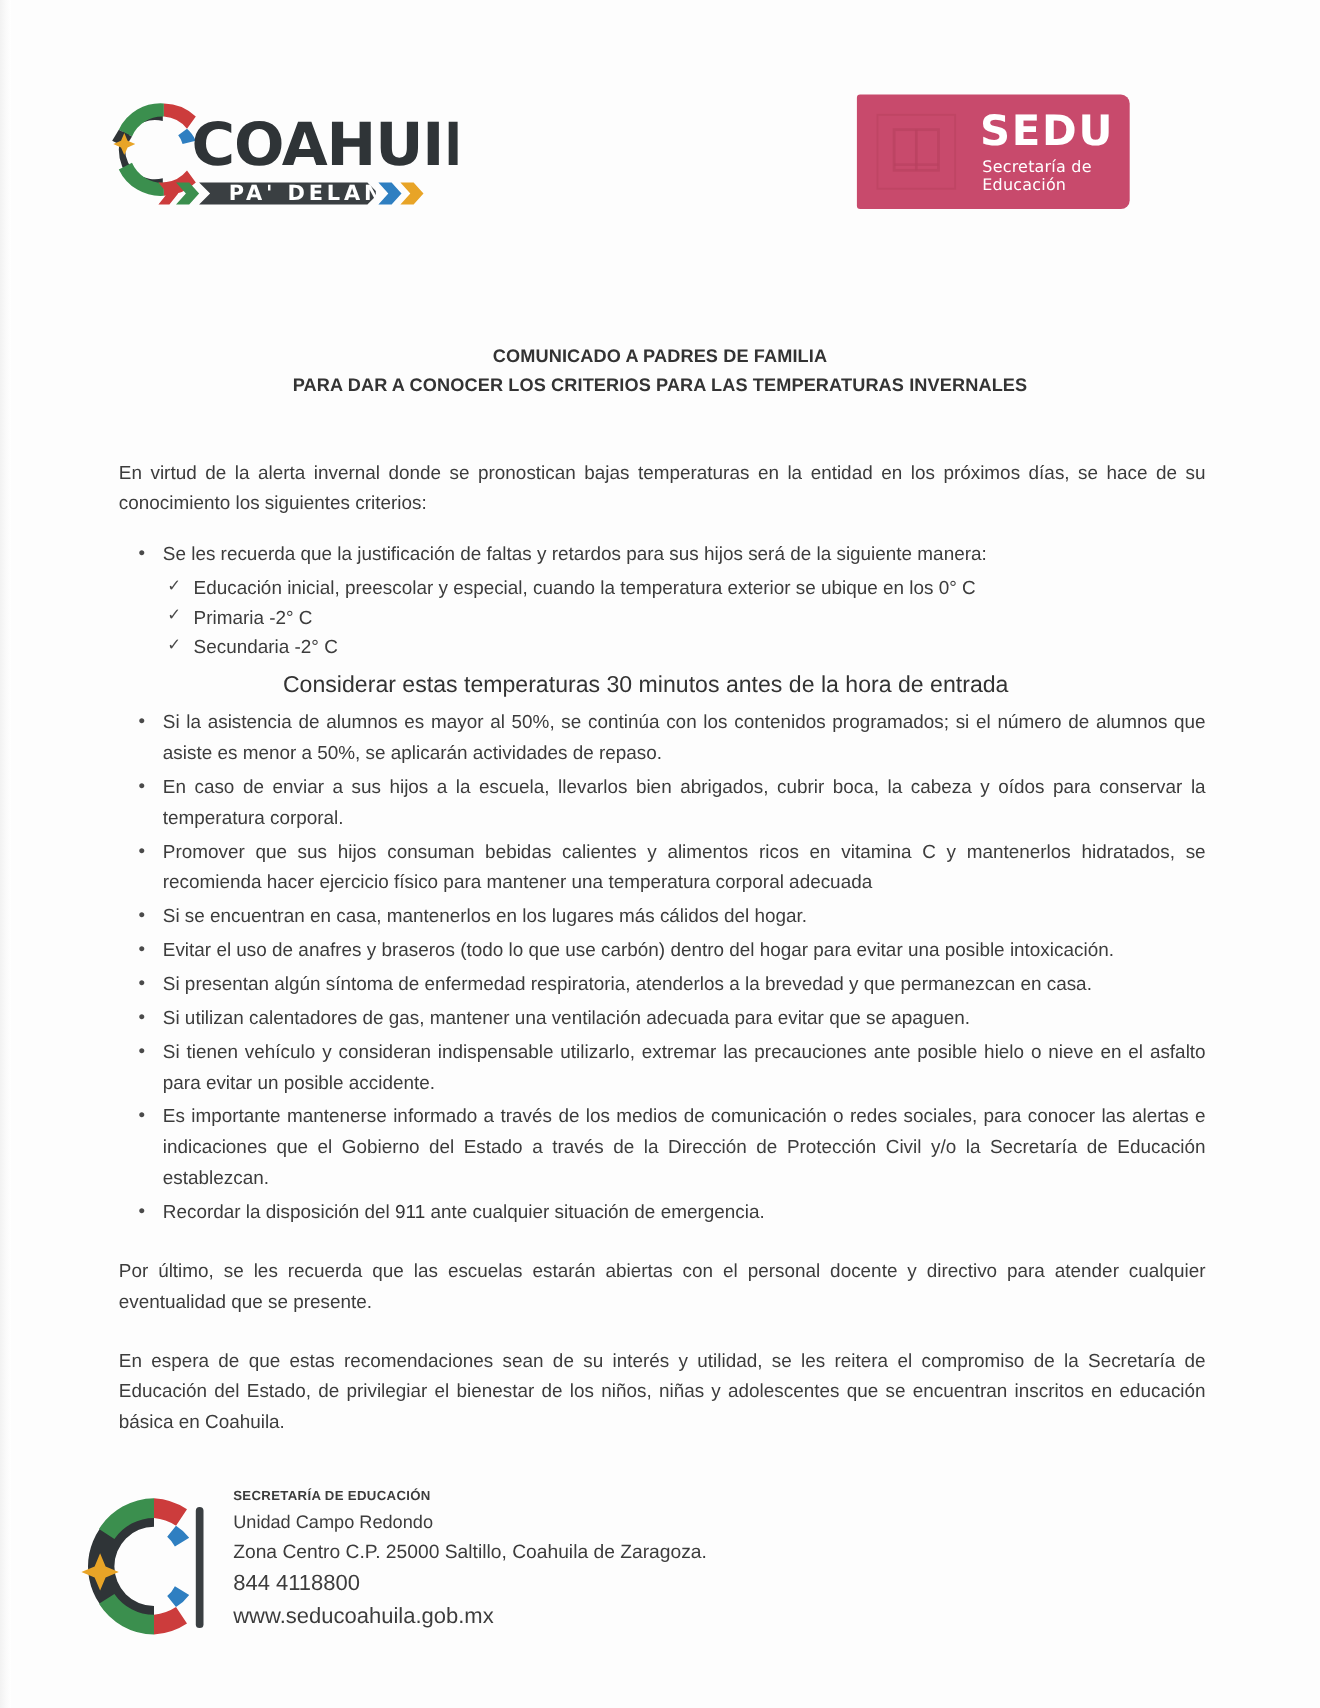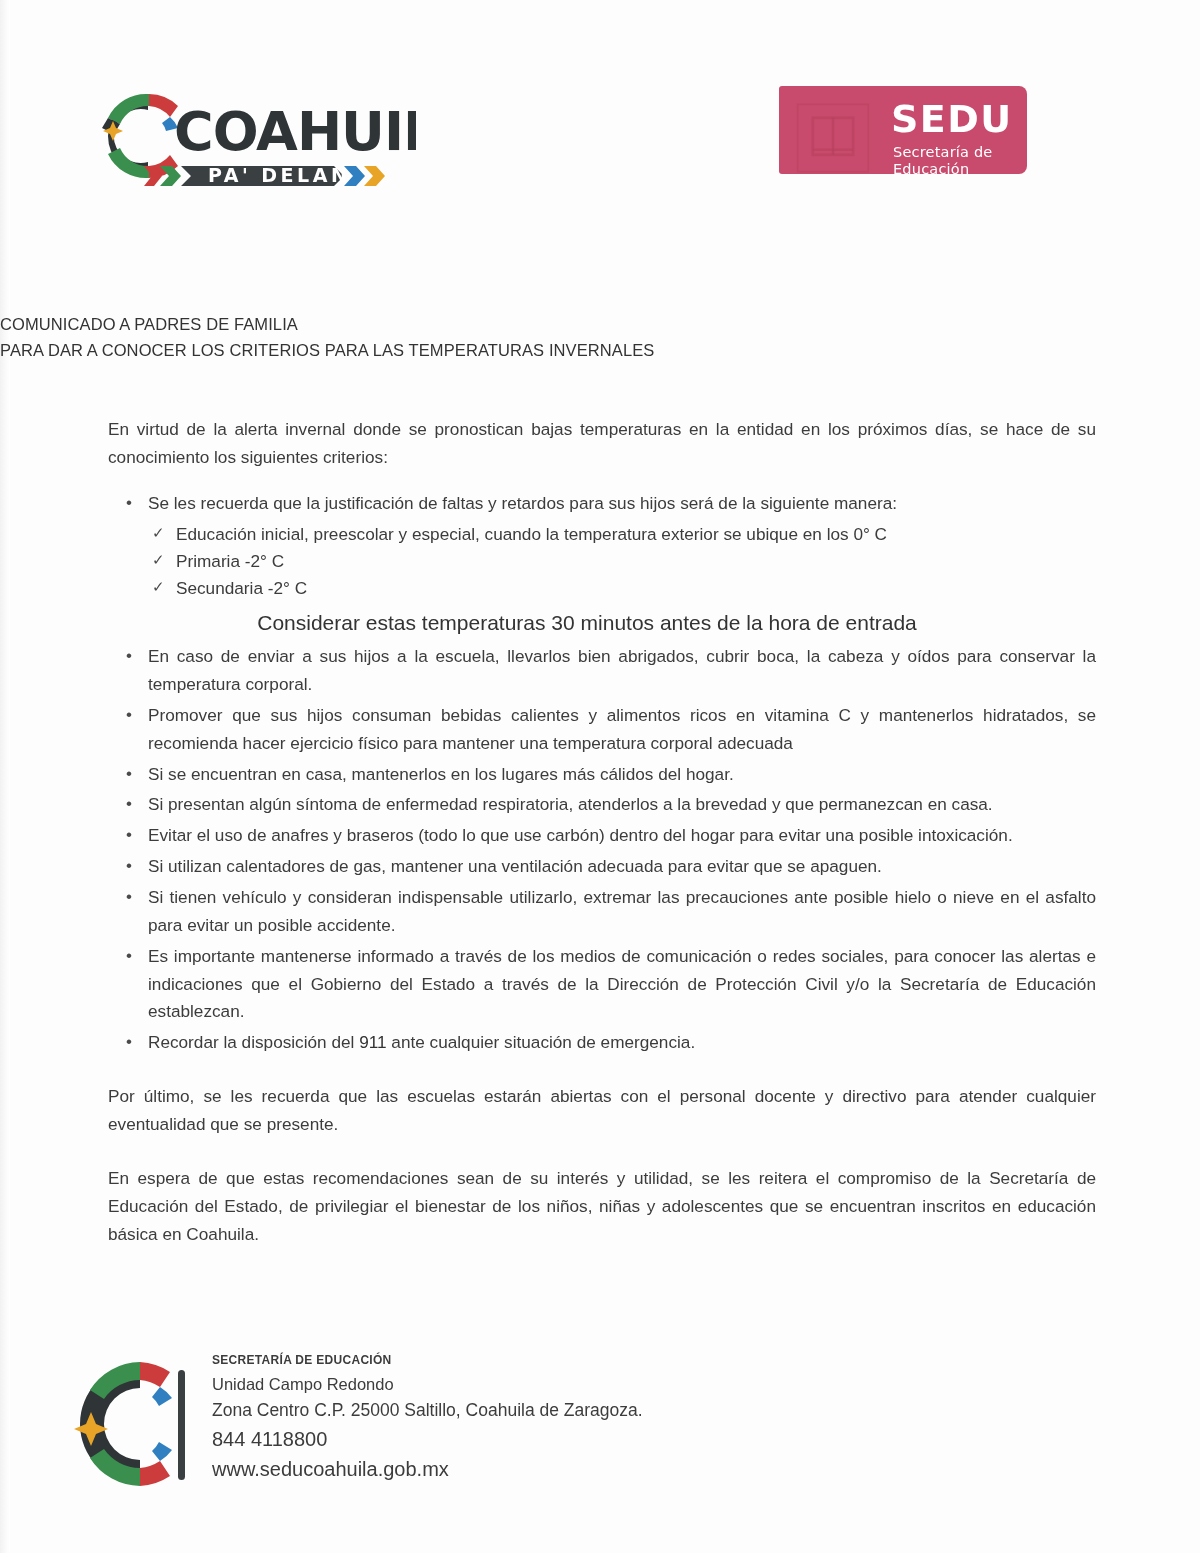--- a/index.html
+++ b/index.html
@@ -36,21 +36,21 @@
     left: 86px;
     top: 22px;
     width: 330px;
     height: 104px;
   }
   .sedu-logo {
     position: absolute;
     left: 779px;
     top: 20px;
     width: 248px;
-    height: 88px;
+    height: 104px;
   }
   .sedu-panel {
     position: absolute;
     inset: 0;
     background: #c84a6c;
     border-radius: 3px 8px 8px 3px;
   }
   .sedu-wordmark {
     position: absolute;
     left: 112px;
@@ -71,21 +71,22 @@
     line-height: 1.18;
     font-family: "DejaVu Sans", sans-serif;
     letter-spacing: .2px;
   }
 
   
   .title-block {
     position: absolute;
     left: 0; right: 0;
     top: 312px;
-    font-weight: normal;
+    text-align: center;
+    font-weight: bold;
     font-size: 16.5px;
     color: #333333;
     letter-spacing: .1px;
     line-height: 1.55;
   }
 
   
   .body-area {
     position: absolute;
     left: 108px;
@@ -261,33 +262,36 @@
           </li>
           <li>
             <span class="check-glyph">✓</span>
             <span>Secundaria -2° C</span>
           </li>
         </ul>
         <div class="emphasis-line">Considerar estas temperaturas 30 minutos antes de la hora de entrada</div>
       </li>
 
       <li>
+        <span>Si la asistencia de alumnos es mayor al 50%, se continúa con los contenidos programados; si el número de alumnos que asiste es menor a 50%, se aplicarán actividades de repaso.</span>
+      </li>
+      <li>
         <span>En caso de enviar a sus hijos a la escuela, llevarlos bien abrigados, cubrir boca, la cabeza y oídos para conservar la temperatura corporal.</span>
       </li>
       <li>
         <span>Promover que sus hijos consuman bebidas calientes y alimentos ricos en vitamina C y mantenerlos hidratados, se recomienda hacer ejercicio físico para mantener una temperatura corporal adecuada</span>
       </li>
       <li class="no-justify">
         <span>Si se encuentran en casa, mantenerlos en los lugares más cálidos del hogar.</span>
       </li>
       <li>
+        <span>Evitar el uso de anafres y braseros (todo lo que use carbón) dentro del hogar para evitar una posible intoxicación.</span>
+      </li>
+      <li>
         <span>Si presentan algún síntoma de enfermedad respiratoria, atenderlos a la brevedad y que permanezcan en casa.</span>
-      </li>
-      <li>
-        <span>Evitar el uso de anafres y braseros (todo lo que use carbón) dentro del hogar para evitar una posible intoxicación.</span>
       </li>
       <li class="no-justify">
         <span>Si utilizan calentadores de gas, mantener una ventilación adecuada para evitar que se apaguen.</span>
       </li>
       <li>
         <span>Si tienen vehículo y consideran indispensable utilizarlo, extremar las precauciones ante posible hielo o nieve en el asfalto para evitar un posible accidente.</span>
       </li>
       <li>
         <span>Es importante mantenerse informado a través de los medios de comunicación o redes sociales, para conocer las alertas e indicaciones que el Gobierno del Estado a través de la Dirección de Protección Civil y/o la Secretaría de Educación establezcan.</span>
       </li>

